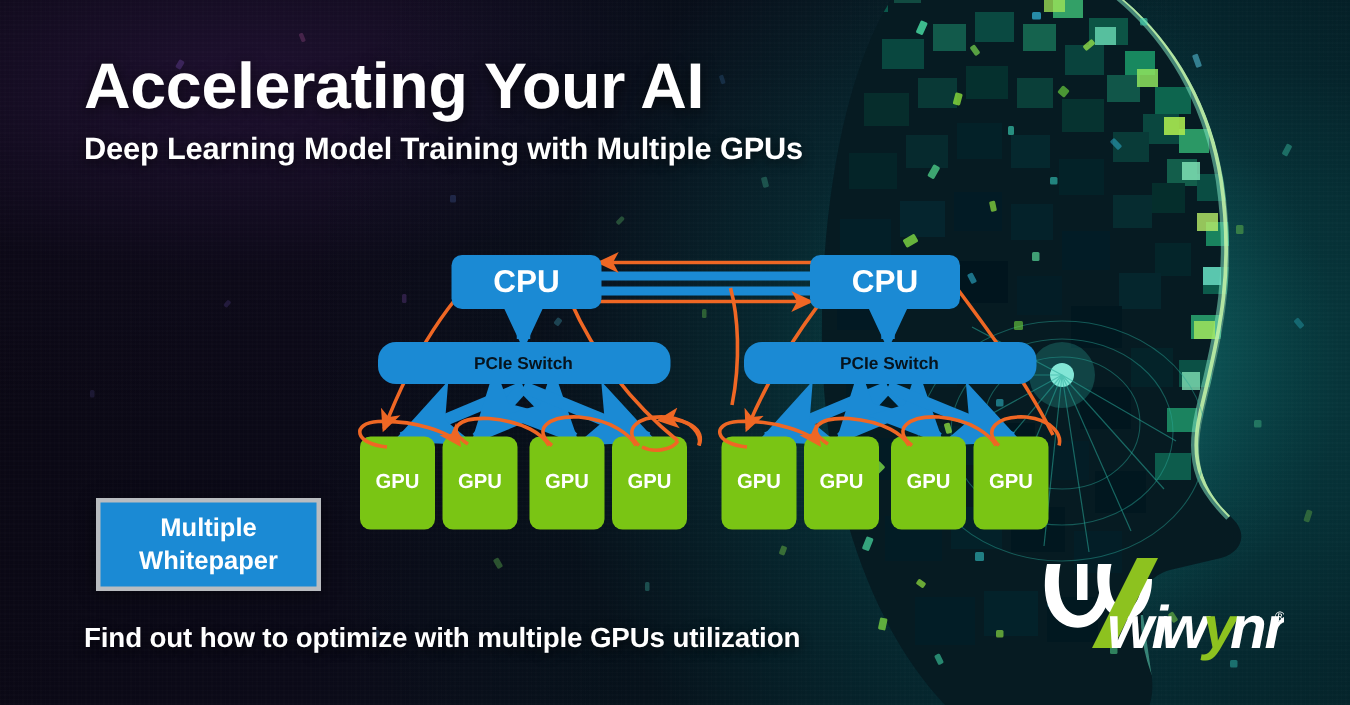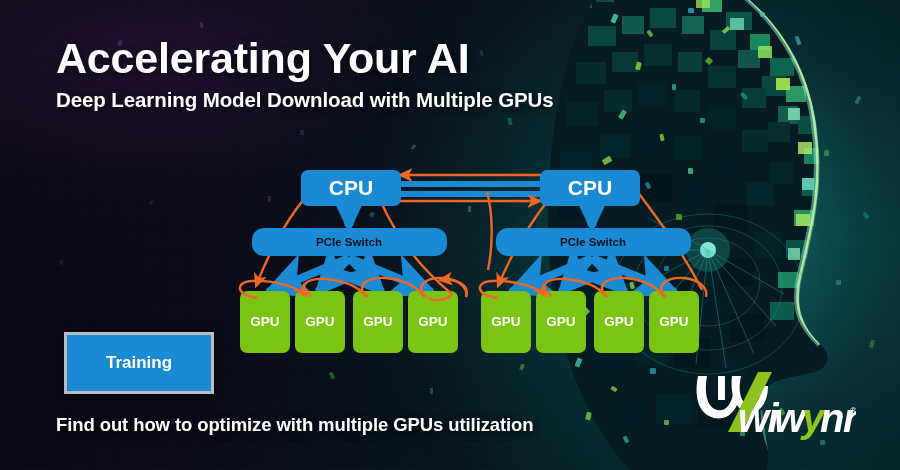--- a/index.html
+++ b/index.html
@@ -364,21 +364,21 @@
     <div class="p" style="left:430px;top:388px;width:3px;height:6px;background:#48c4b0;opacity:.32"></div>
     <div class="p" style="left:520px;top:364px;width:4px;height:6px;background:#84dc46;opacity:.4;transform:rotate(20deg)"></div>
     <div class="p" style="left:552px;top:300px;width:4px;height:7px;background:#3ecba6;opacity:.45;transform:rotate(-48deg)"></div>
     <div class="p" style="left:250px;top:420px;width:3px;height:5px;background:#5a9ad8;opacity:.22"></div>
     <div class="p" style="left:150px;top:200px;width:3px;height:5px;background:#7a5cc8;opacity:.2;transform:rotate(40deg)"></div>
     <div class="p" style="left:60px;top:260px;width:3px;height:5px;background:#6a5cb8;opacity:.18"></div>
     <div class="p" style="left:480px;top:50px;width:3px;height:6px;background:#4a86c8;opacity:.22;transform:rotate(-18deg)"></div>
   </div>
 
   <div class="headline">Accelerating Your AI</div>
-  <div class="subhead">Deep Learning Model Download with Multiple GPUs</div>
+  <div class="subhead">Deep Learning Model Training with Multiple GPUs</div>
 
   <div class="diagram">
     <svg class="diagram-svg" viewBox="0 0 900 470" aria-hidden="true">
       <defs>
         <marker id="arrBlue" markerWidth="7" markerHeight="7" refX="5.4" refY="3.2" orient="auto" markerUnits="strokeWidth">
           <path d="M0,0.3 L6.2,3.2 L0,6.1 L1.5,3.2 Z" fill="#1b8ad4"></path>
         </marker>
         <marker id="arrOrange" markerWidth="7" markerHeight="7" refX="5.2" refY="3.2" orient="auto" markerUnits="strokeWidth">
           <path d="M0,0.3 L6.2,3.2 L0,6.1 L1.6,3.2 Z" fill="#ef6724"></path>
         </marker>
@@ -452,21 +452,22 @@
       <text class="node-label gpu-label" x="378" y="322">GPU</text>
       <text class="node-label gpu-label" x="433" y="322">GPU</text>
       <text class="node-label gpu-label" x="506" y="322">GPU</text>
       <text class="node-label gpu-label" x="561" y="322">GPU</text>
       <text class="node-label gpu-label" x="619" y="322">GPU</text>
       <text class="node-label gpu-label" x="674" y="322">GPU</text>
     </svg>
   </div>
 
   <div class="cta">
-    <span>Training</span>
+    <span>Multiple</span>
+    <span>Whitepaper</span>
   </div>
 
   <div class="tagline">Find out how to optimize with multiple GPUs utilization</div>
 
   <div class="logo">
     <svg class="logo-svg" viewBox="0 0 172 78" aria-hidden="true">
 
       <g>
         <path d="M14,6 C10,26 14,44 30,48 C44,51 54,40 56,24 L49,24
                  C47,35 41,42 33,40 C23,37 20,23 23,6 Z" fill="#ffffff"></path>

